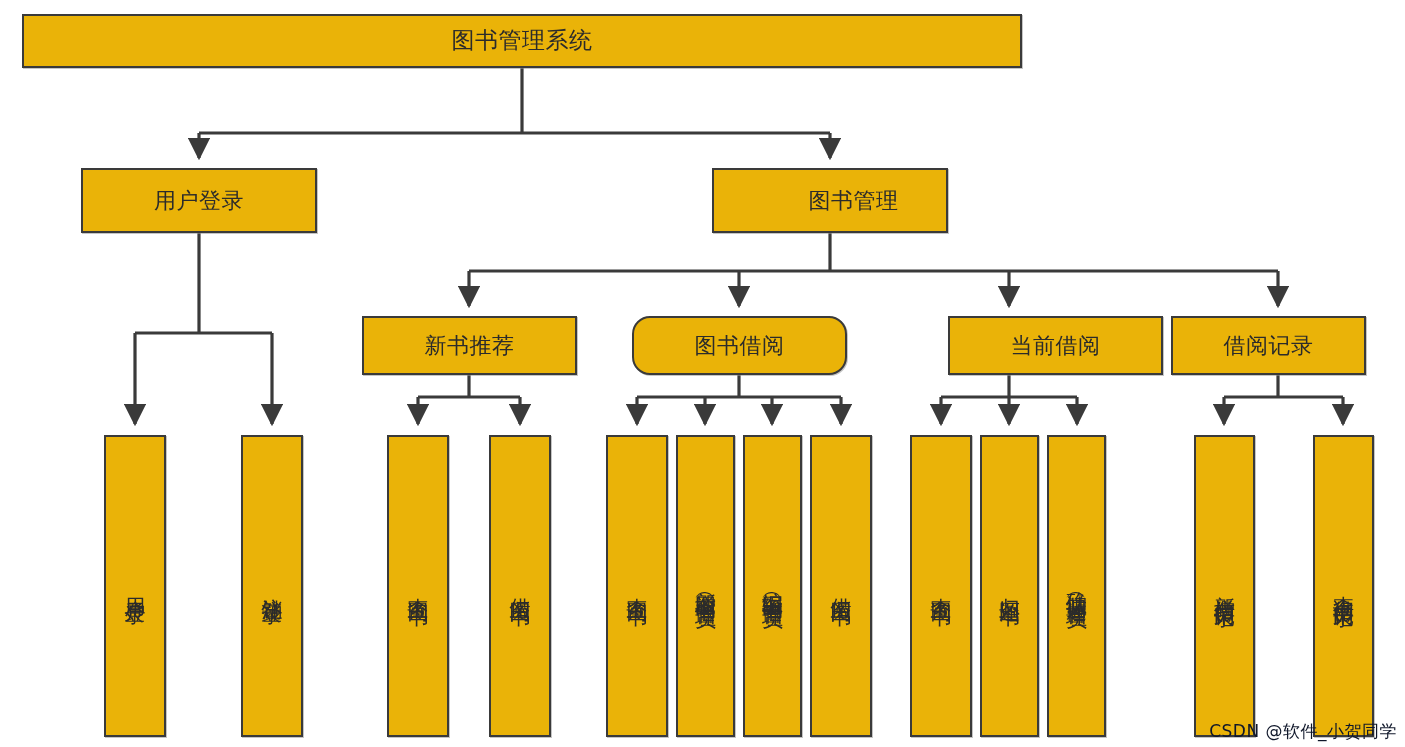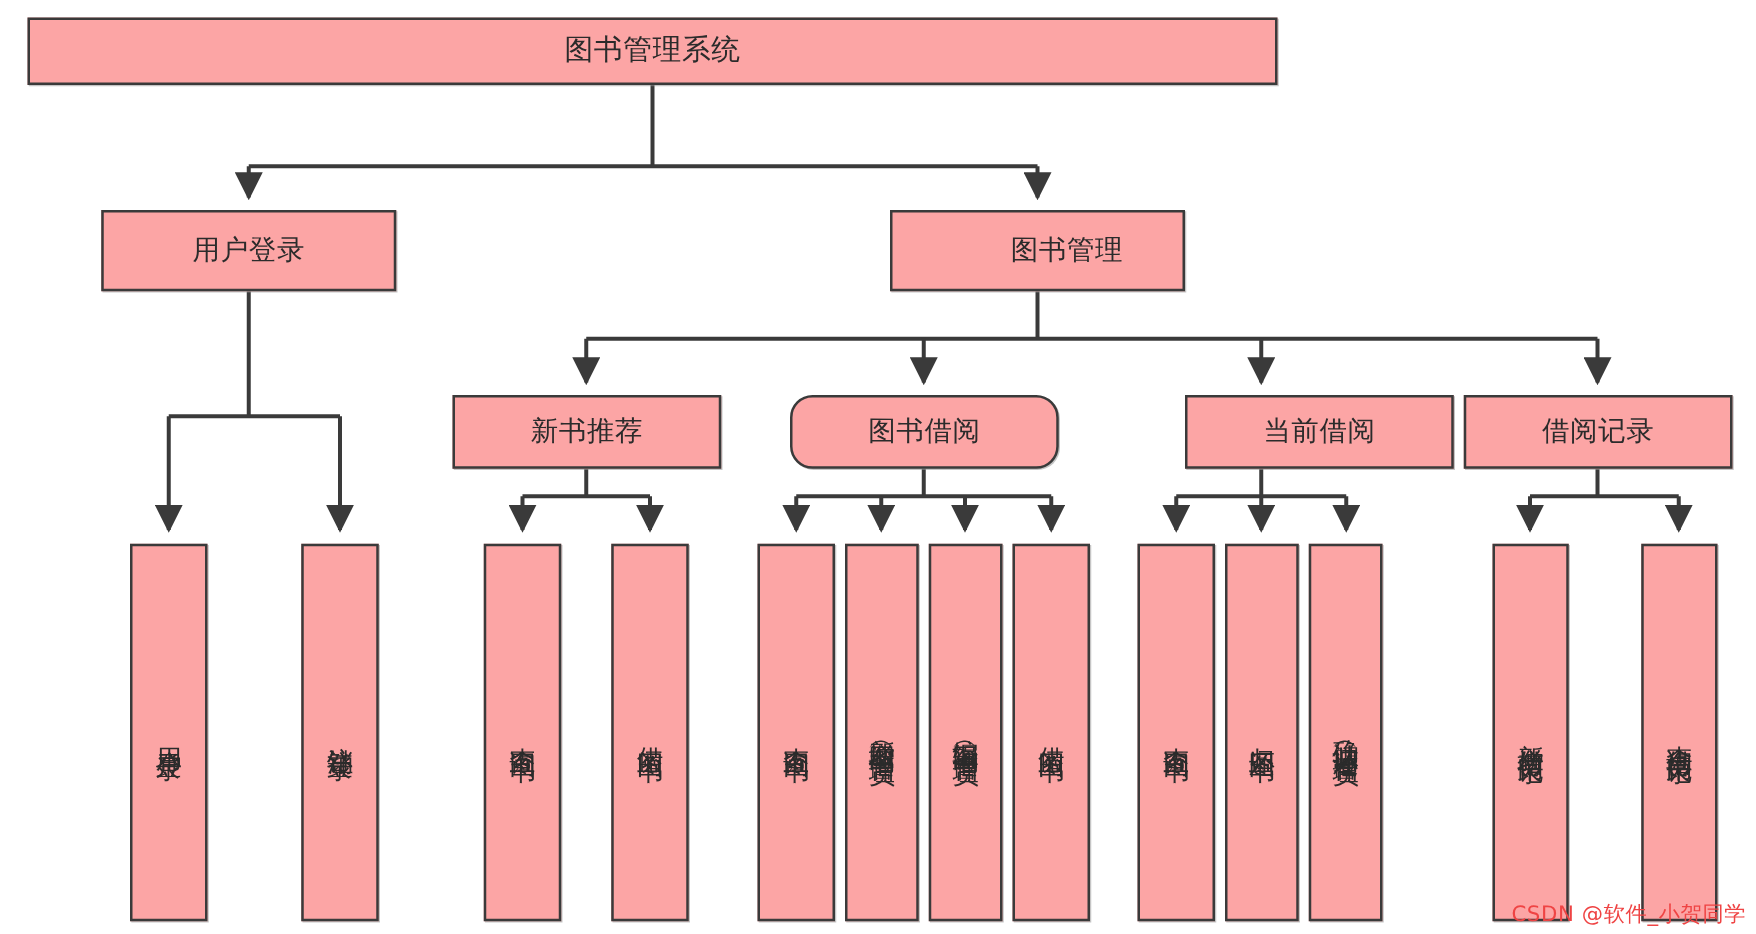--- a/index.html
+++ b/index.html
@@ -20,21 +20,21 @@
     position: absolute;
     left: 0;
     top: 0;
     width: 1405px;
     height: 747px;
     pointer-events: none;
   }
   .node {
     position: absolute;
     box-sizing: border-box;
-    background: #fca5a5;
+    background: #eab308;
     border: 2.5px solid #3a3a3a;
     box-shadow: 1px 1px 0 rgba(150,150,150,0.55);
     display: flex;
     align-items: center;
     justify-content: center;
     color: #2b2b2b;
     z-index: 2;
   }
   .node .lbl {
     display: block;
@@ -60,21 +60,21 @@
     font-size: 21px;
     line-height: 1.05;
     letter-spacing: 2.5px;
     max-height: 100%;
   }
   .watermark {
     position: absolute;
     right: 8px;
     bottom: 4px;
     font-size: 17px;
-    color: #ef4444;
+    color: #0f172a;
     letter-spacing: 0.5px;
     z-index: 3;
     white-space: nowrap;
     font-family: "DejaVu Sans", "Liberation Sans", sans-serif;
   }
 </style>
 </head>
 <body>
 
 <div id="canvas">
@@ -142,21 +142,21 @@
 
   <div class="node horiz" style="left:362px; top:316px; width:215px; height:59px;">
     <span class="lbl">新书推荐</span>
   </div>
   <div class="node horiz" style="left:632px; top:316px; width:215px; height:59px;border-radius:18px;">
     <span class="lbl">图书借阅</span>
   </div>
   <div class="node horiz" style="left:948px; top:316px; width:215px; height:59px;">
     <span class="lbl">当前借阅</span>
   </div>
-  <div class="node horiz" style="left:1171px; top:316px; width:215px; height:59px;">
+  <div class="node horiz" style="left:1171px; top:316px; width:195px; height:59px;">
     <span class="lbl">借阅记录</span>
   </div>
 
   <div class="node vert" style="left:104px; top:435px; width:62px; height:302px;">
     <span class="lbl">用户登录</span>
   </div>
   <div class="node vert" style="left:241px; top:435px; width:62px; height:302px;">
     <span class="lbl">注销登录</span>
   </div>
 

